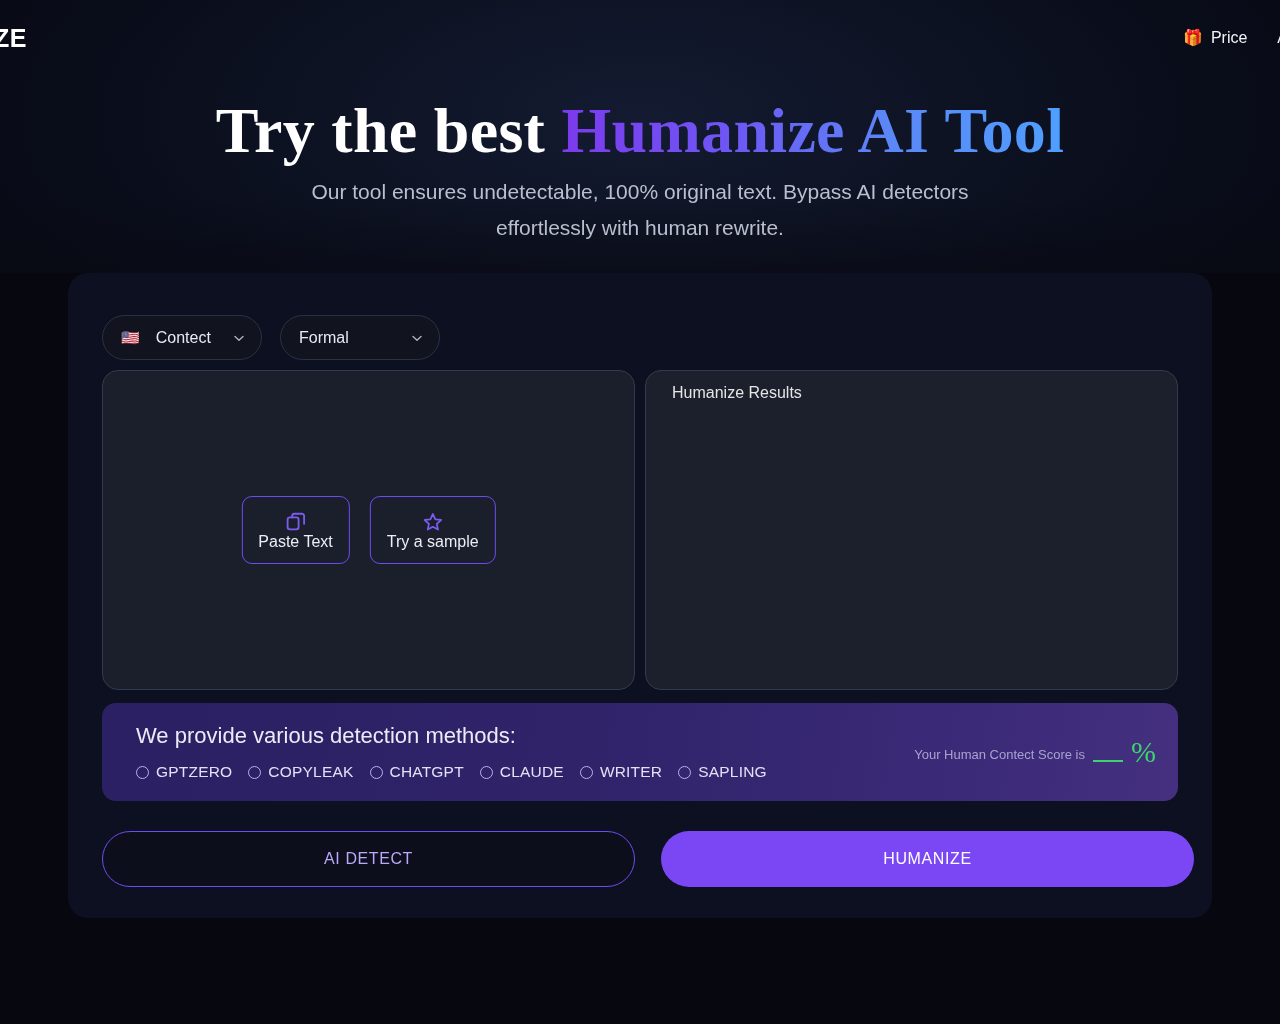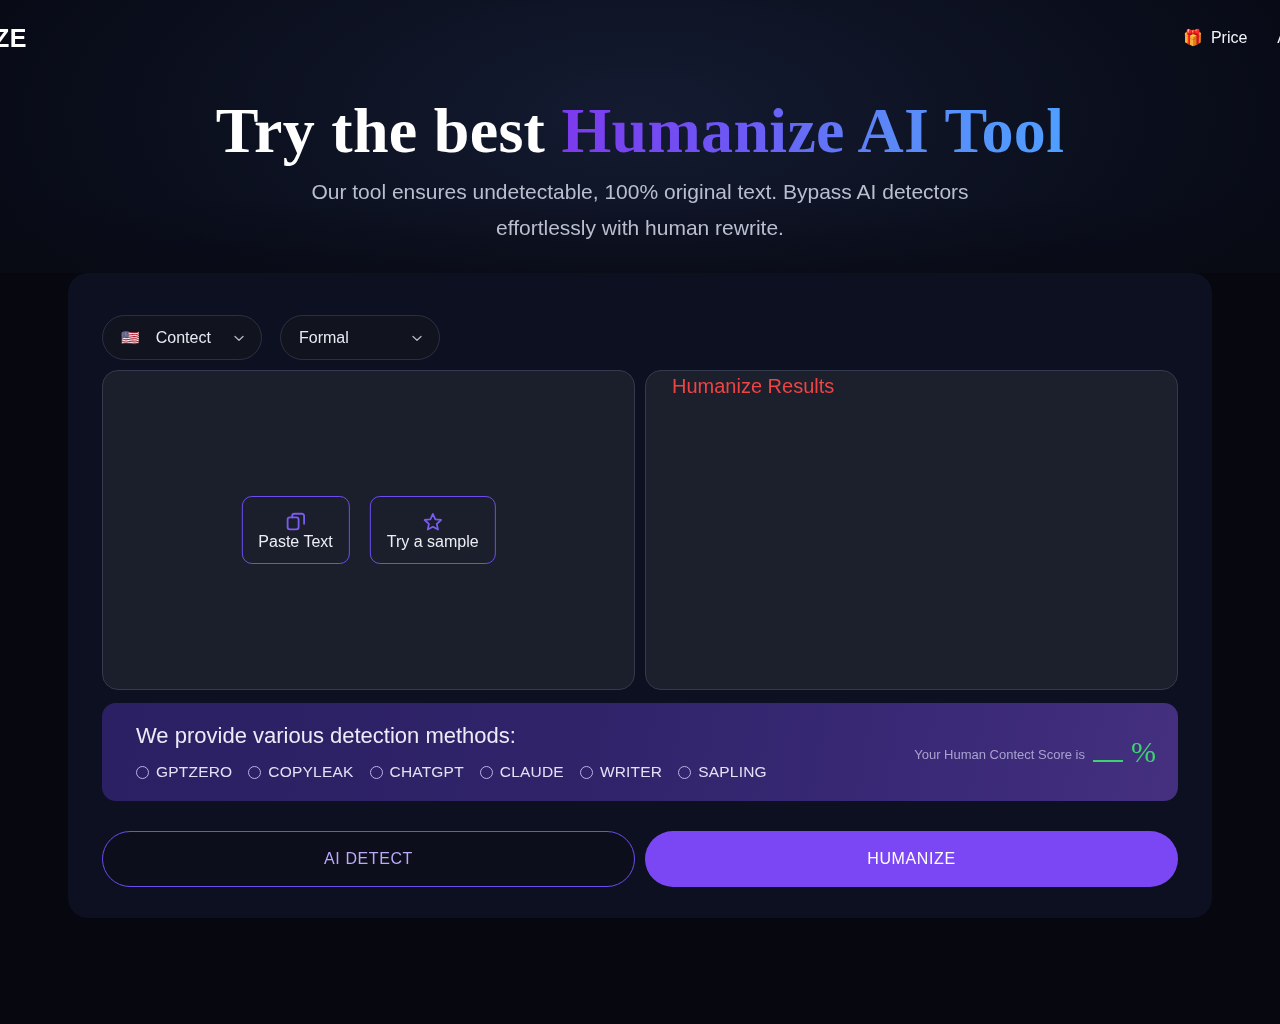--- a/index.html
+++ b/index.html
@@ -83,22 +83,22 @@
 
   
   .editors { position:absolute; left:34px; top:97px; display:flex; gap:10px; }
   .panel {
     width:533px; height:320px; border-radius:16px;
     background:#1b1e2b; border:1px solid #343a4d;
     position:relative;
   }
   .panel.out { background:#1c1f2c; }
   .placeholder {
-    position:absolute; left:26px; top:4px;
-    font-size:20px; color:#ef4444;
+    position:absolute; left:26px; top:13px;
+    font-size:16px; color:#e5e5e5;
   }
   .actions {
     position:absolute; left:50%; top:50%; transform:translate(-50%,-50%);
     display:flex; gap:20px;
   }
   .act-btn {
     border:1px solid #6d4df0; border-radius:10px;
     background:transparent;
     display:flex; flex-direction:column; align-items:center; justify-content:center;
     padding:14px 16px 12px; cursor:pointer; min-width:100px;
@@ -131,21 +131,21 @@
   .score-blank {
     display:inline-block; width:30px; border-bottom:2px solid #3dd36f;
     margin:0 2px 4px 2px; height:14px;
   }
   .score-pct {
     font-family:"Liberation Serif", serif;
     color:#3dd36f; font-size:30px; line-height:28px; font-weight:400;
   }
 
   
-  .ctas { position:absolute; left:34px; top:558px; display:flex; gap:10px;text-align:right; }
+  .ctas { position:absolute; left:34px; top:558px; display:flex; gap:26px;text-align:right; }
   .cta {
     width:533px; height:56px; border-radius:28px;
     display:flex; align-items:center; justify-content:center;
     font-size:16px; letter-spacing:.6px; cursor:pointer;
   }
   .cta.outline {
     background:#0c0e1b; border:1px solid #6d4df0; color:#b9a9fa;
   }
   .cta.filled {
     background:#7b47f5; color:#ffffff; border:none;

